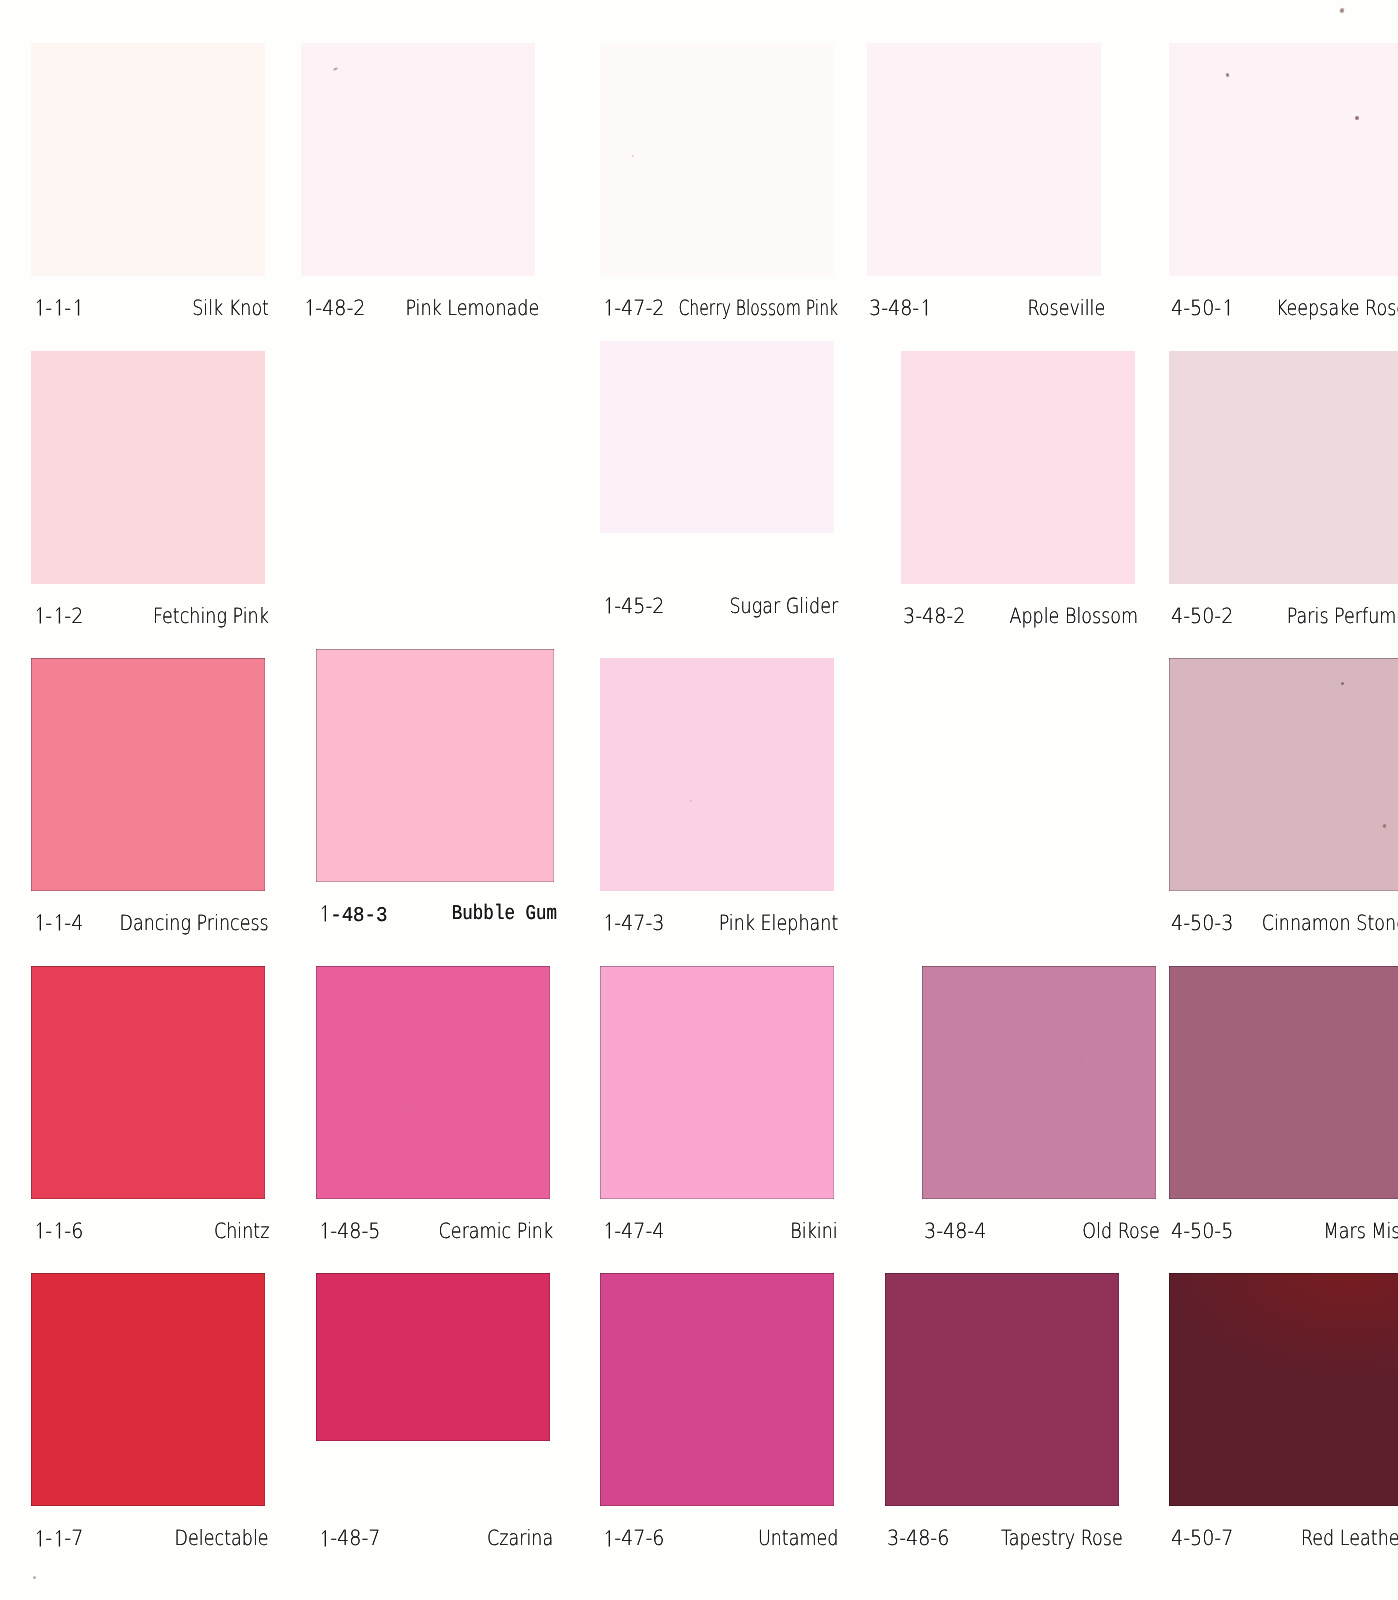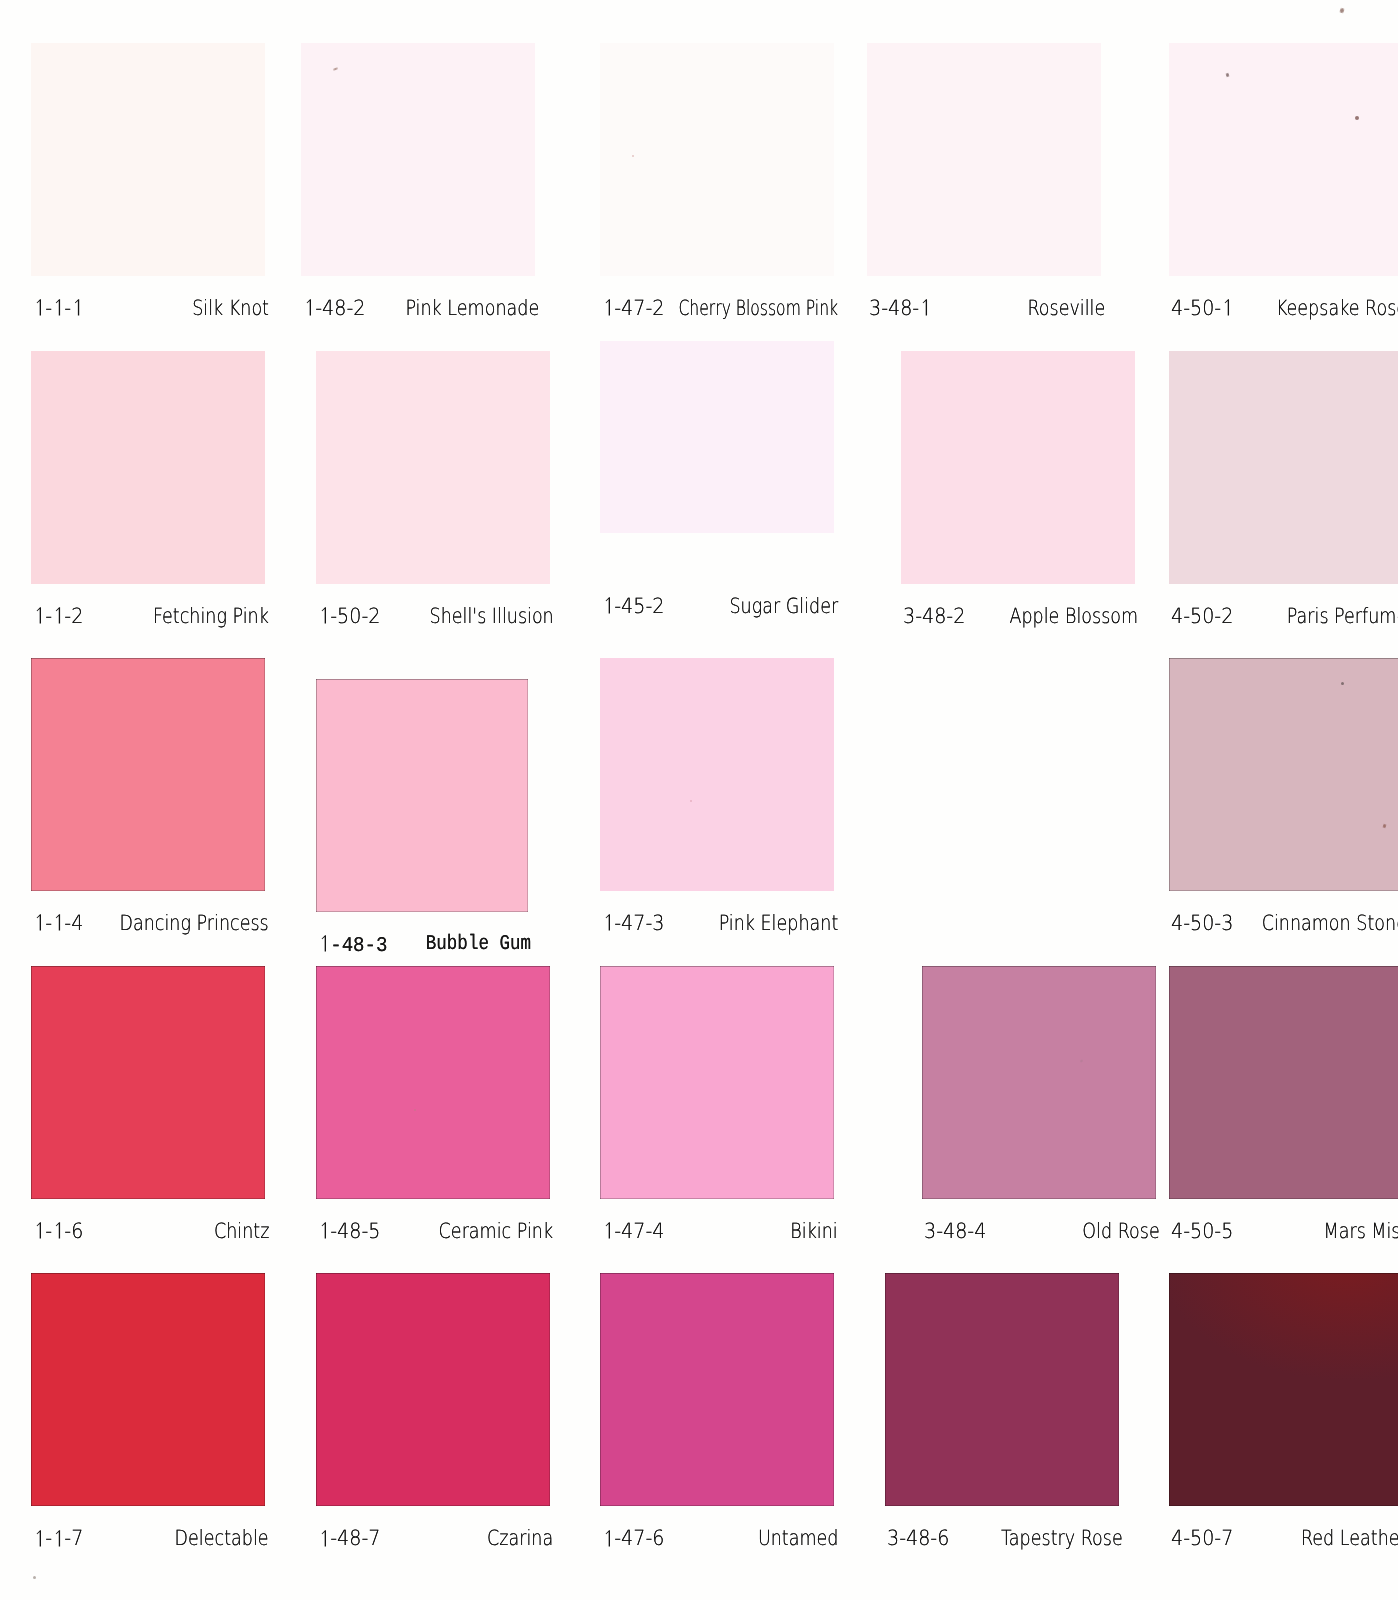--- a/index.html
+++ b/index.html
@@ -71,27 +71,20 @@
     </div>
     <div class="cell" style="left: 31px; top: 350.6px; width: 234px; height: 233px;">
       <div class="swatch" style="background: rgb(251, 216, 222);"></div>
       <div class="code" style="left: 2px; top: 255px; transform: scaleX(0.91);"><span class="one"><svg viewBox="0 0 64 100" width="13.375" height="21" aria-label="1">
             <path d="M19 22 L37 6 L42 6 L42 83 L35 83 L35 14 L22 25 Z" fill="currentColor"></path>
           </svg></span>-<span class="one"><svg viewBox="0 0 64 100" width="13.375" height="21" aria-label="1">
             <path d="M19 22 L37 6 L42 6 L42 83 L35 83 L35 14 L22 25 Z" fill="currentColor"></path>
           </svg></span>-2</div>
       <div class="cname" style="right: -4px; top: 255px; transform: scaleX(0.835);">Fetching Pink</div>
     </div>
-    <div class="cell" style="left: 315.5px; top: 350.6px; width: 234px; height: 233px;">
-      <div class="swatch" style="background: rgb(253, 227, 233);"></div>
-      <div class="code" style="left: 2px; top: 255px; transform: scaleX(0.91);"><span class="one"><svg viewBox="0 0 64 100" width="13.375" height="21" aria-label="1">
-            <path d="M19 22 L37 6 L42 6 L42 83 L35 83 L35 14 L22 25 Z" fill="currentColor"></path>
-          </svg></span>-50-2</div>
-      <div class="cname" style="right: -4px; top: 255px; transform: scaleX(0.835);">Shell's Illusion</div>
-    </div>
     <div class="cell" style="left: 600px; top: 341px; width: 234px; height: 192px;">
       <div class="swatch" style="background: rgb(252, 240, 249);"></div>
       <div class="code" style="left: 2px; top: 255px; transform: scaleX(0.91);"><span class="one"><svg viewBox="0 0 64 100" width="13.375" height="21" aria-label="1">
             <path d="M19 22 L37 6 L42 6 L42 83 L35 83 L35 14 L22 25 Z" fill="currentColor"></path>
           </svg></span>-45-2</div>
       <div class="cname" style="right: -4px; top: 255px; transform: scaleX(0.835);">Sugar Glider</div>
     </div>
     <div class="cell" style="left: 884.5px; top: 350.6px; width: 234px; height: 233px; margin-left: 16px;">
       <div class="swatch" style="background: rgb(252, 222, 232);"></div>
       <div class="code" style="left: 2px; top: 255px; transform: scaleX(0.91);">3-48-2</div>
@@ -104,21 +97,21 @@
     </div>
     <div class="cell" style="left: 31px; top: 658.2px; width: 234px; height: 233px;">
       <div class="swatch edged" style="background: rgb(244, 129, 147);"></div>
       <div class="code" style="left: 2px; top: 255px; transform: scaleX(0.91);"><span class="one"><svg viewBox="0 0 64 100" width="13.375" height="21" aria-label="1">
             <path d="M19 22 L37 6 L42 6 L42 83 L35 83 L35 14 L22 25 Z" fill="currentColor"></path>
           </svg></span>-<span class="one"><svg viewBox="0 0 64 100" width="13.375" height="21" aria-label="1">
             <path d="M19 22 L37 6 L42 6 L42 83 L35 83 L35 14 L22 25 Z" fill="currentColor"></path>
           </svg></span>-4</div>
       <div class="cname" style="right: -4px; top: 255px; transform: scaleX(0.835);">Dancing Princess</div>
     </div>
-    <div class="cell" style="left: 315.5px; top: 679px; width: 212px; height: 233px; font-family: Liberation Mono, monospace;">
+    <div class="cell" style="left: 315.5px; top: 649px; width: 238px; height: 233px; font-family: Liberation Mono, monospace;">
       <div class="swatch edged" style="background: rgb(251, 186, 206);"></div>
       <div class="code" style="left: 2px; top: 255px; transform: scaleX(0.91);"><span class="one"><svg viewBox="0 0 64 100" width="13.375" height="21" aria-label="1">
             <path d="M19 22 L37 6 L42 6 L42 83 L35 83 L35 14 L22 25 Z" fill="currentColor"></path>
           </svg></span>-48-3</div>
       <div class="cname" style="right: -4px; top: 255px; transform: scaleX(0.835);">Bubble Gum</div>
     </div>
     <div class="cell" style="left: 600px; top: 658.2px; width: 234px; height: 233px;">
       <div class="swatch" style="background: rgb(251, 210, 229);"></div>
       <div class="code" style="left: 2px; top: 255px; transform: scaleX(0.91);"><span class="one"><svg viewBox="0 0 64 100" width="13.375" height="21" aria-label="1">
             <path d="M19 22 L37 6 L42 6 L42 83 L35 83 L35 14 L22 25 Z" fill="currentColor"></path>
@@ -165,21 +158,21 @@
     </div>
     <div class="cell" style="left: 31px; top: 1273.4px; width: 234px; height: 233px;">
       <div class="swatch edged" style="background: rgb(219, 43, 60);"></div>
       <div class="code" style="left: 2px; top: 255px; transform: scaleX(0.91);"><span class="one"><svg viewBox="0 0 64 100" width="13.375" height="21" aria-label="1">
             <path d="M19 22 L37 6 L42 6 L42 83 L35 83 L35 14 L22 25 Z" fill="currentColor"></path>
           </svg></span>-<span class="one"><svg viewBox="0 0 64 100" width="13.375" height="21" aria-label="1">
             <path d="M19 22 L37 6 L42 6 L42 83 L35 83 L35 14 L22 25 Z" fill="currentColor"></path>
           </svg></span>-7</div>
       <div class="cname" style="right: -4px; top: 255px; transform: scaleX(0.835);">Delectable</div>
     </div>
-    <div class="cell" style="left: 315.5px; top: 1273.4px; width: 234px; height: 233px;">
+    <div class="cell" style="left: 315.5px; top: 1273.4px; width: 234px; height: 168px;">
       <div class="swatch edged" style="background: rgb(215, 45, 96);"></div>
       <div class="code" style="left: 2px; top: 255px; transform: scaleX(0.91);"><span class="one"><svg viewBox="0 0 64 100" width="13.375" height="21" aria-label="1">
             <path d="M19 22 L37 6 L42 6 L42 83 L35 83 L35 14 L22 25 Z" fill="currentColor"></path>
           </svg></span>-48-7</div>
       <div class="cname" style="right: -4px; top: 255px; transform: scaleX(0.835);">Czarina</div>
     </div>
     <div class="cell" style="left: 600px; top: 1273.4px; width: 234px; height: 233px;">
       <div class="swatch edged" style="background: rgb(212, 70, 141);"></div>
       <div class="code" style="left: 2px; top: 255px; transform: scaleX(0.91);"><span class="one"><svg viewBox="0 0 64 100" width="13.375" height="21" aria-label="1">
             <path d="M19 22 L37 6 L42 6 L42 83 L35 83 L35 14 L22 25 Z" fill="currentColor"></path>

